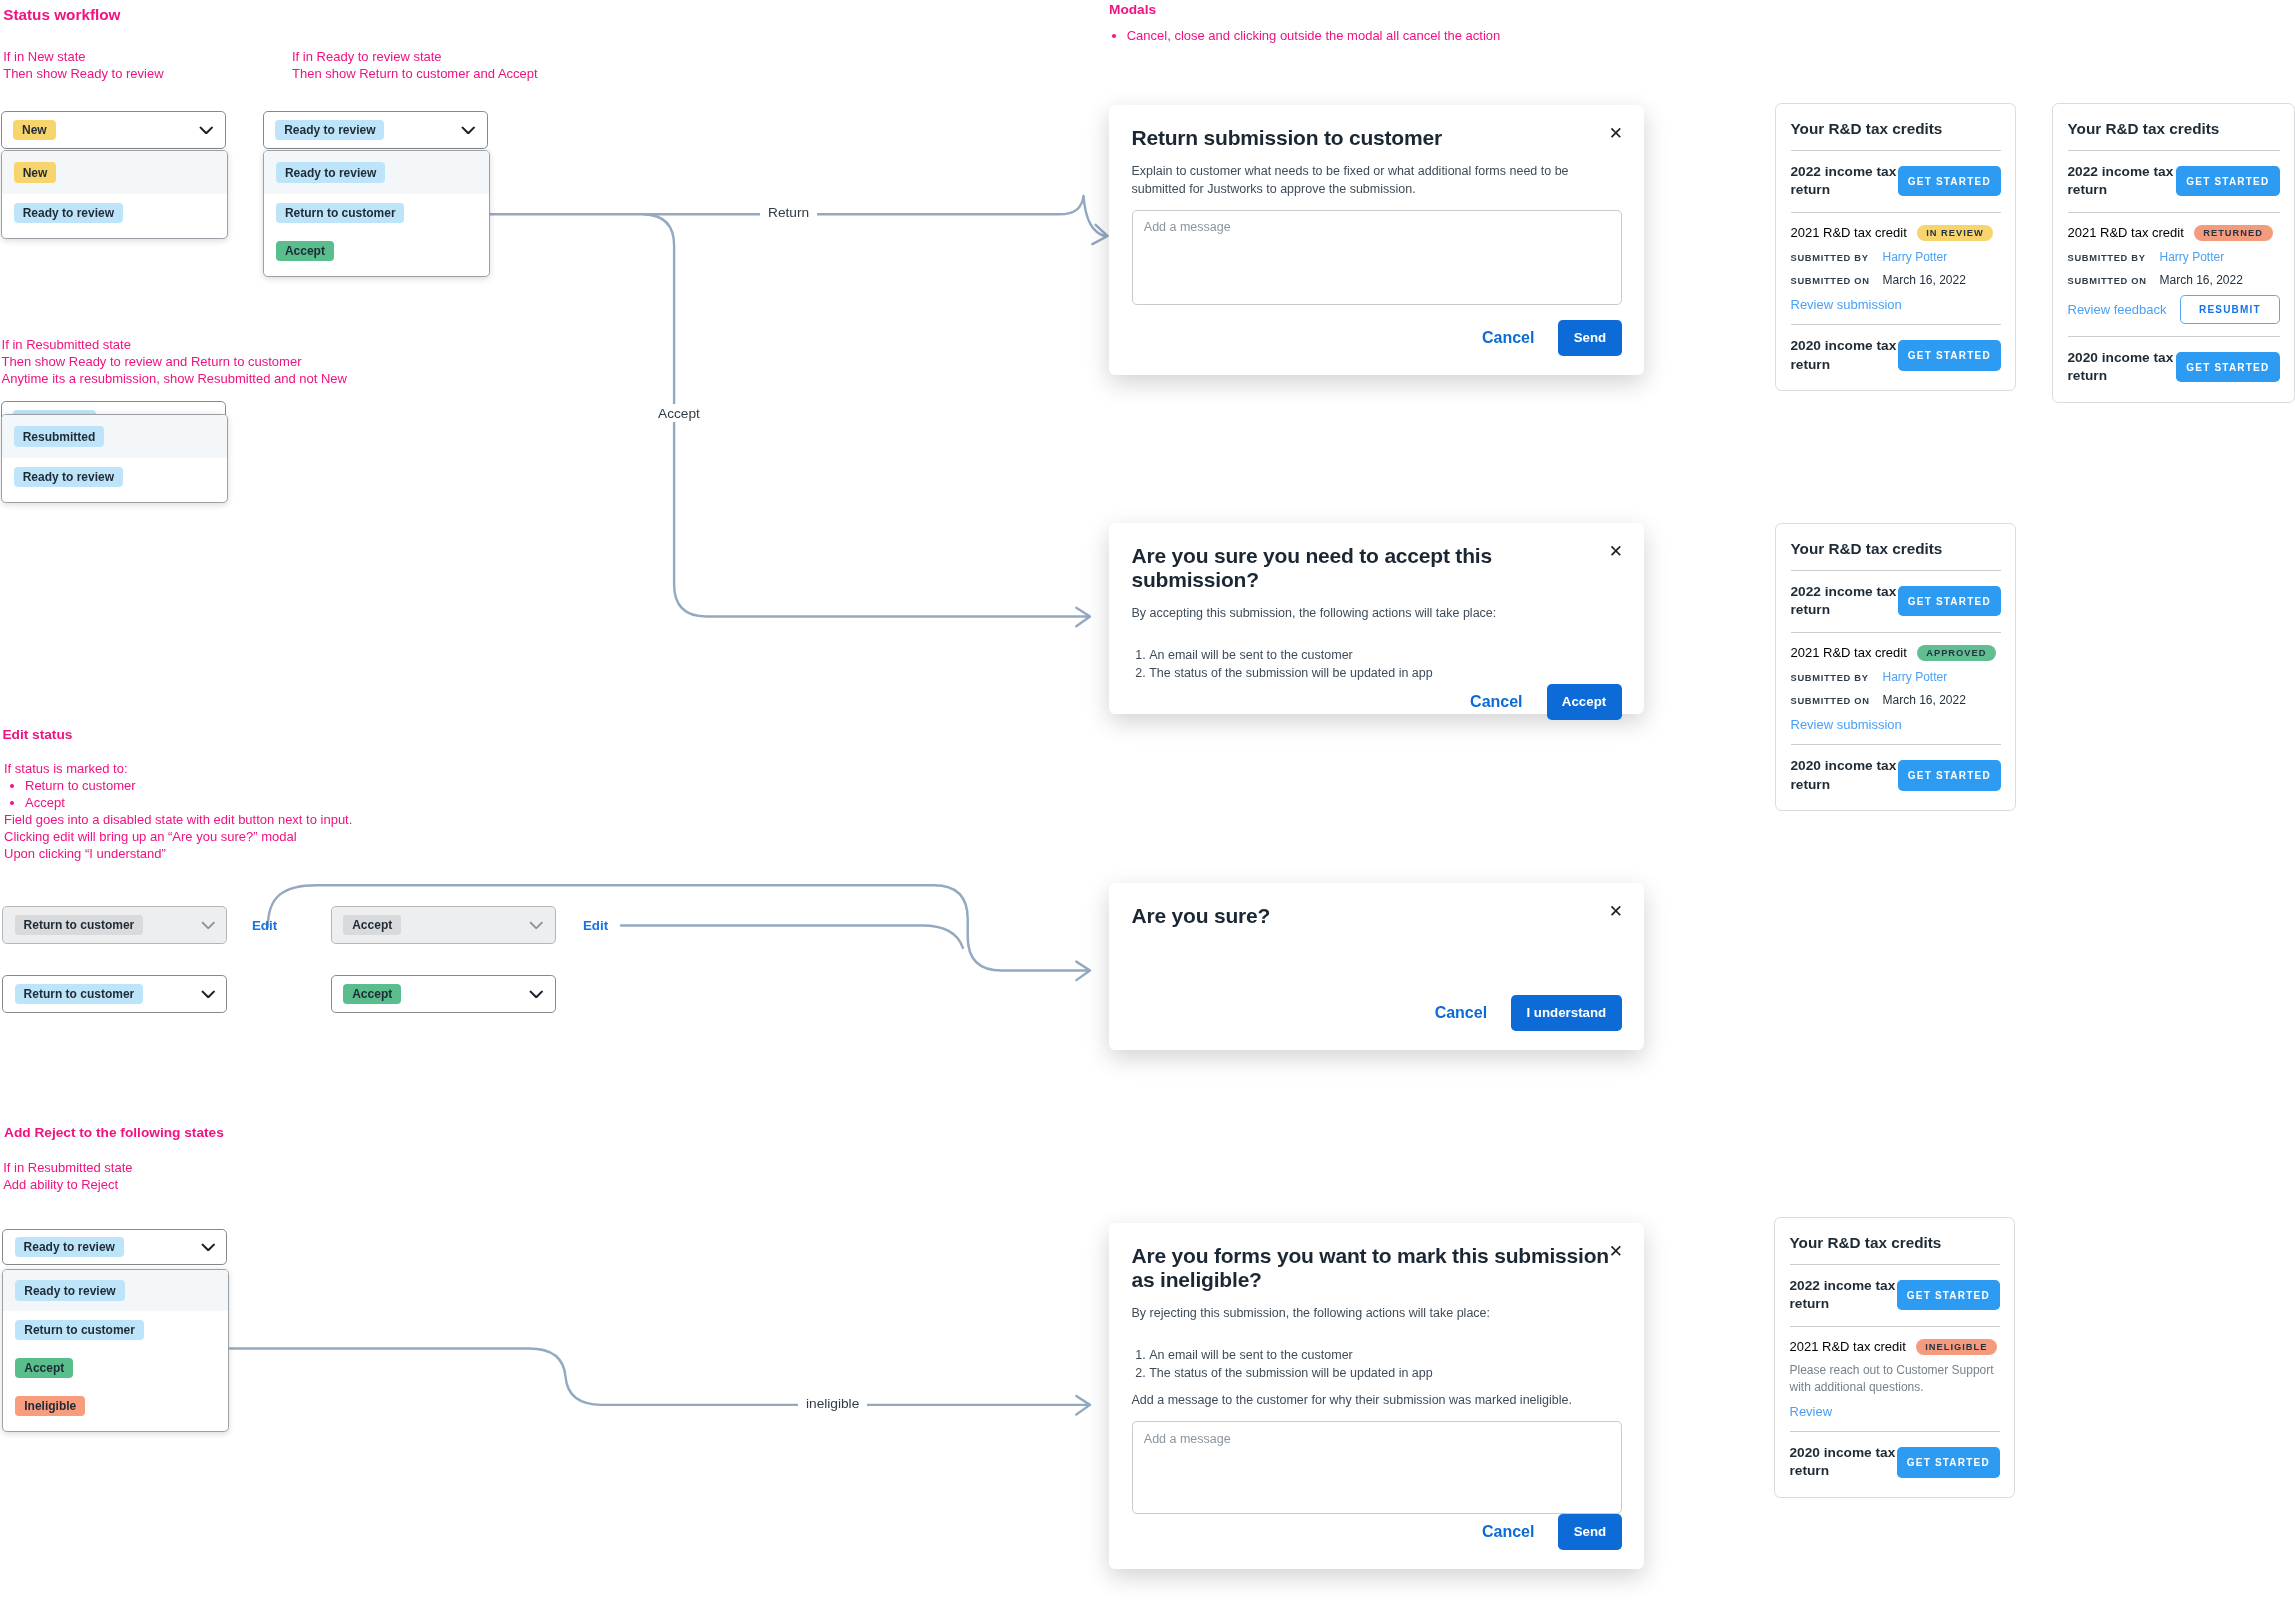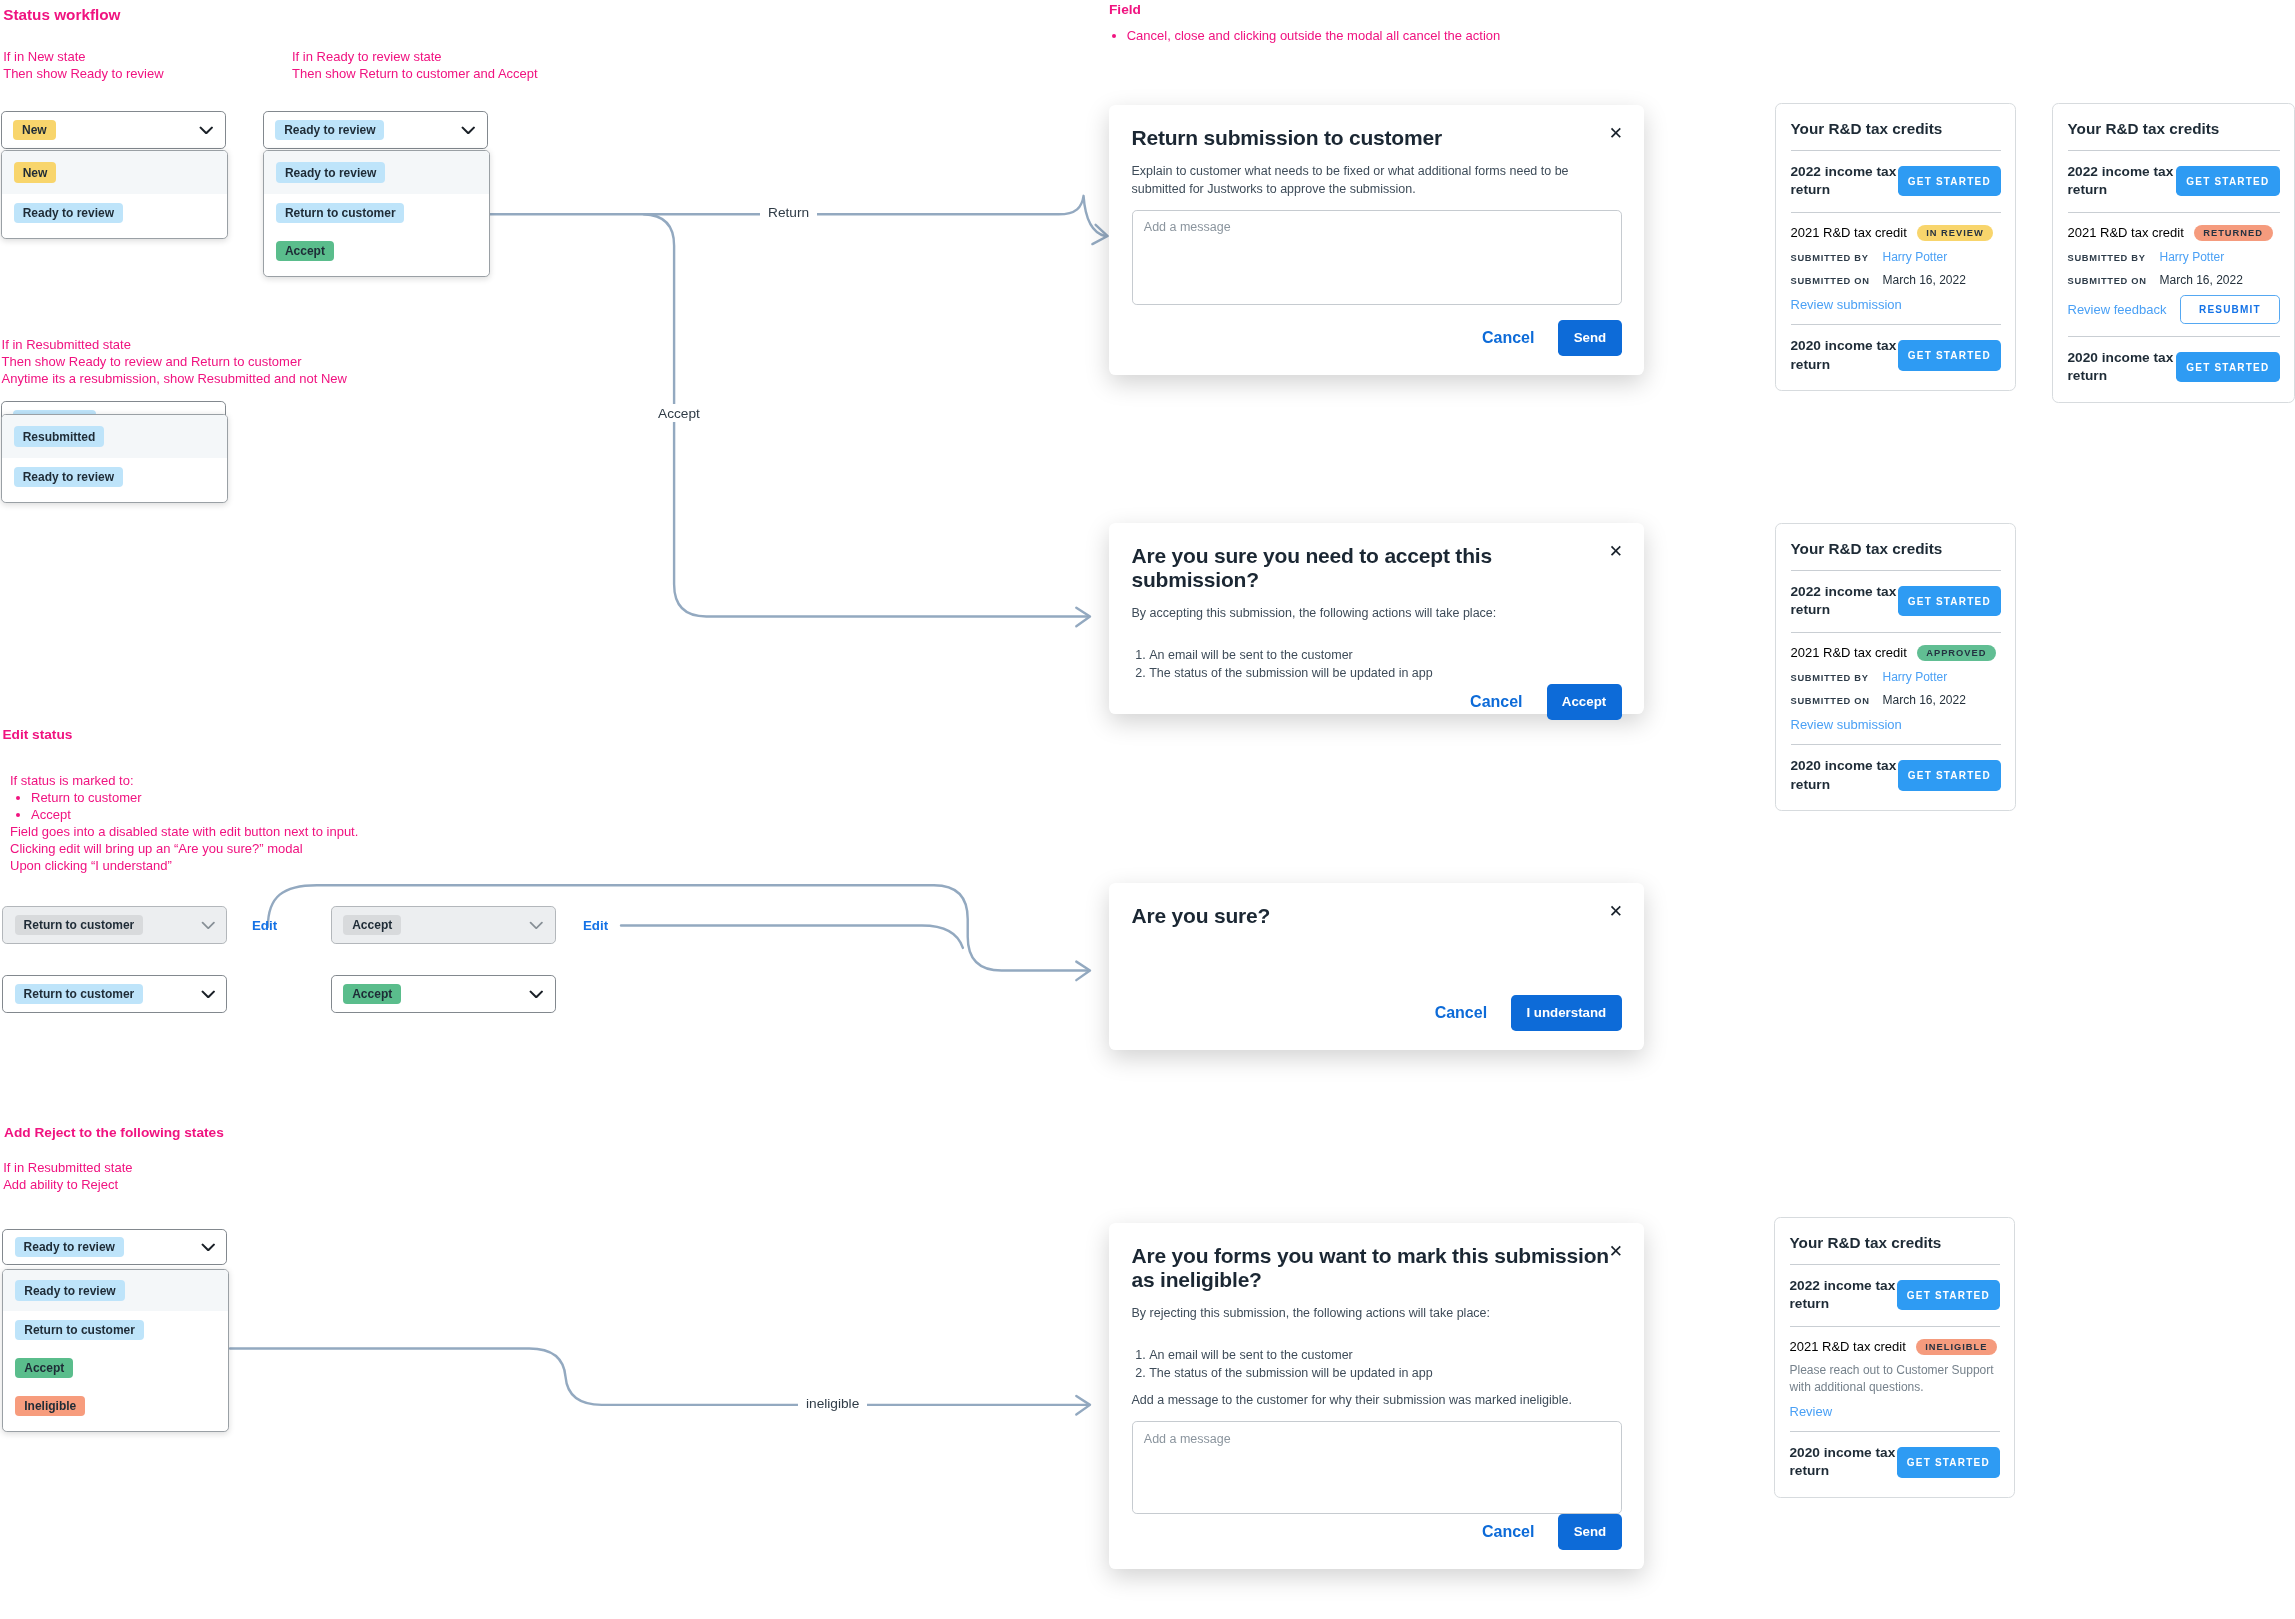--- a/index.html
+++ b/index.html
@@ -103,28 +103,28 @@
   </div>
   <div class="abs z2 pink" style="left:280px;top:48px;margin-left:12px;">
     <div>If in Ready to review state</div>
     <div>Then show Return to customer and Accept</div>
   </div>
   <div class="abs z2 pink" style="left:1.6px;top:336px;">
     <div>If in Resubmitted state</div>
     <div>Then show Ready to review and Return to customer</div>
     <div>Anytime its a resubmission, show Resubmitted and not New</div>
   </div>
-  <div class="abs z2 pink-title" style="left:1109px;top:1.6px;font-size:13.7px;">Field</div>
+  <div class="abs z2 pink-title" style="left:1109px;top:1.6px;font-size:13.7px;">Modals</div>
   <div class="abs z2 pink" style="left:1109px;top:27px;">
     <ul>
         <li>Cancel, close and clicking outside the modal all cancel the action</li>
       </ul>
   </div>
   <div class="abs z2 pink-title" style="left:2.4px;top:727px;font-size:13.7px;">Edit status</div>
-  <div class="abs z2 pink" style="left:10px;top:760px;margin-top:12px;">
+  <div class="abs z2 pink" style="left:4px;top:760px;">
     <div>If status is marked to:</div>
     <ul style="margin:0;padding-left:21px;">
       <li style="margin:0;">Return to customer</li>
       <li style="margin:0;">Accept</li>
     </ul>
     <div>Field goes into a disabled state with edit button next to input.</div>
     <div>Clicking edit will bring up an “Are you sure?” modal</div>
     <div>Upon  clicking “I understand”</div>
   </div>
   <div class="abs z2 pink-title" style="left:4px;top:1125px;font-size:13.7px;">Add Reject to the following states</div>

